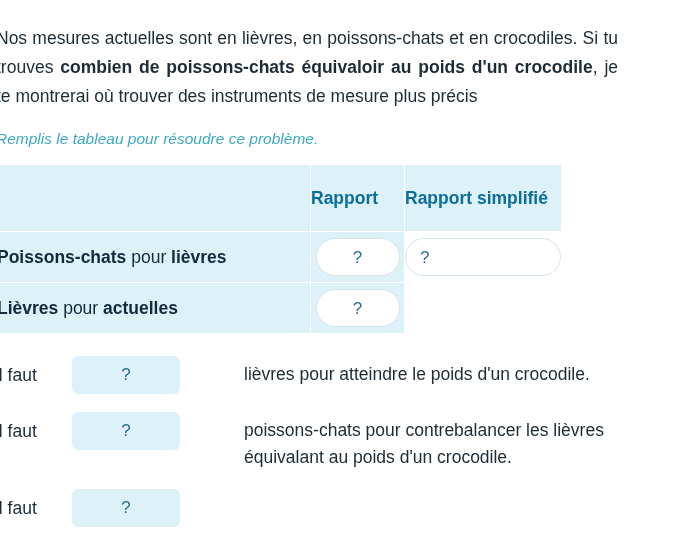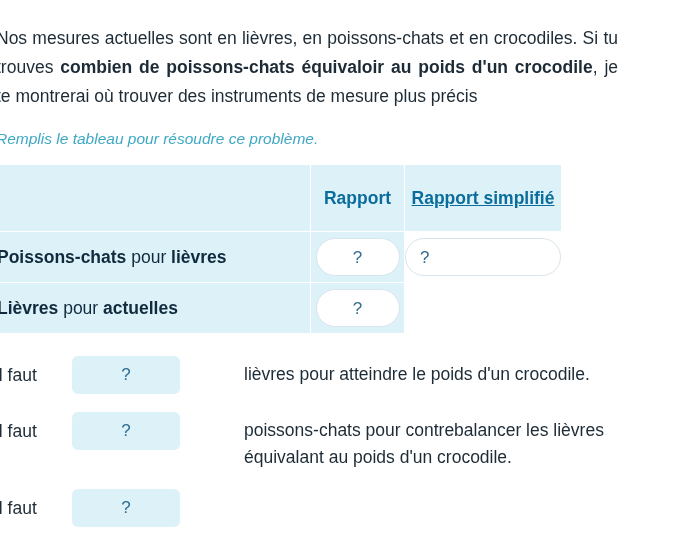--- a/index.html
+++ b/index.html
@@ -63,28 +63,27 @@
     width: 313px;
     height: 66px;
     background: #ddf1f9;
   }
   .cell-head {
     width: 94px;
     background: #ddf1f9;
     color: #0a6d9c;
     font-weight: bold;
     font-size: 17.5px;
-    text-align: center;
+    text-align: left;
     line-height: 23px;
     padding: 4px 6px;
     box-sizing: border-box;
   }
   .cell-head.wide {
     width: 154px;
-    text-decoration: underline;
   }
   .row-label {
     background: #ddf1f9;
     color: #0f2b3d;
     font-size: 17.5px;
     padding: 0 8px 0 0;
     height: 50px;
     text-align: left;
   }
   .row-label .strong {

